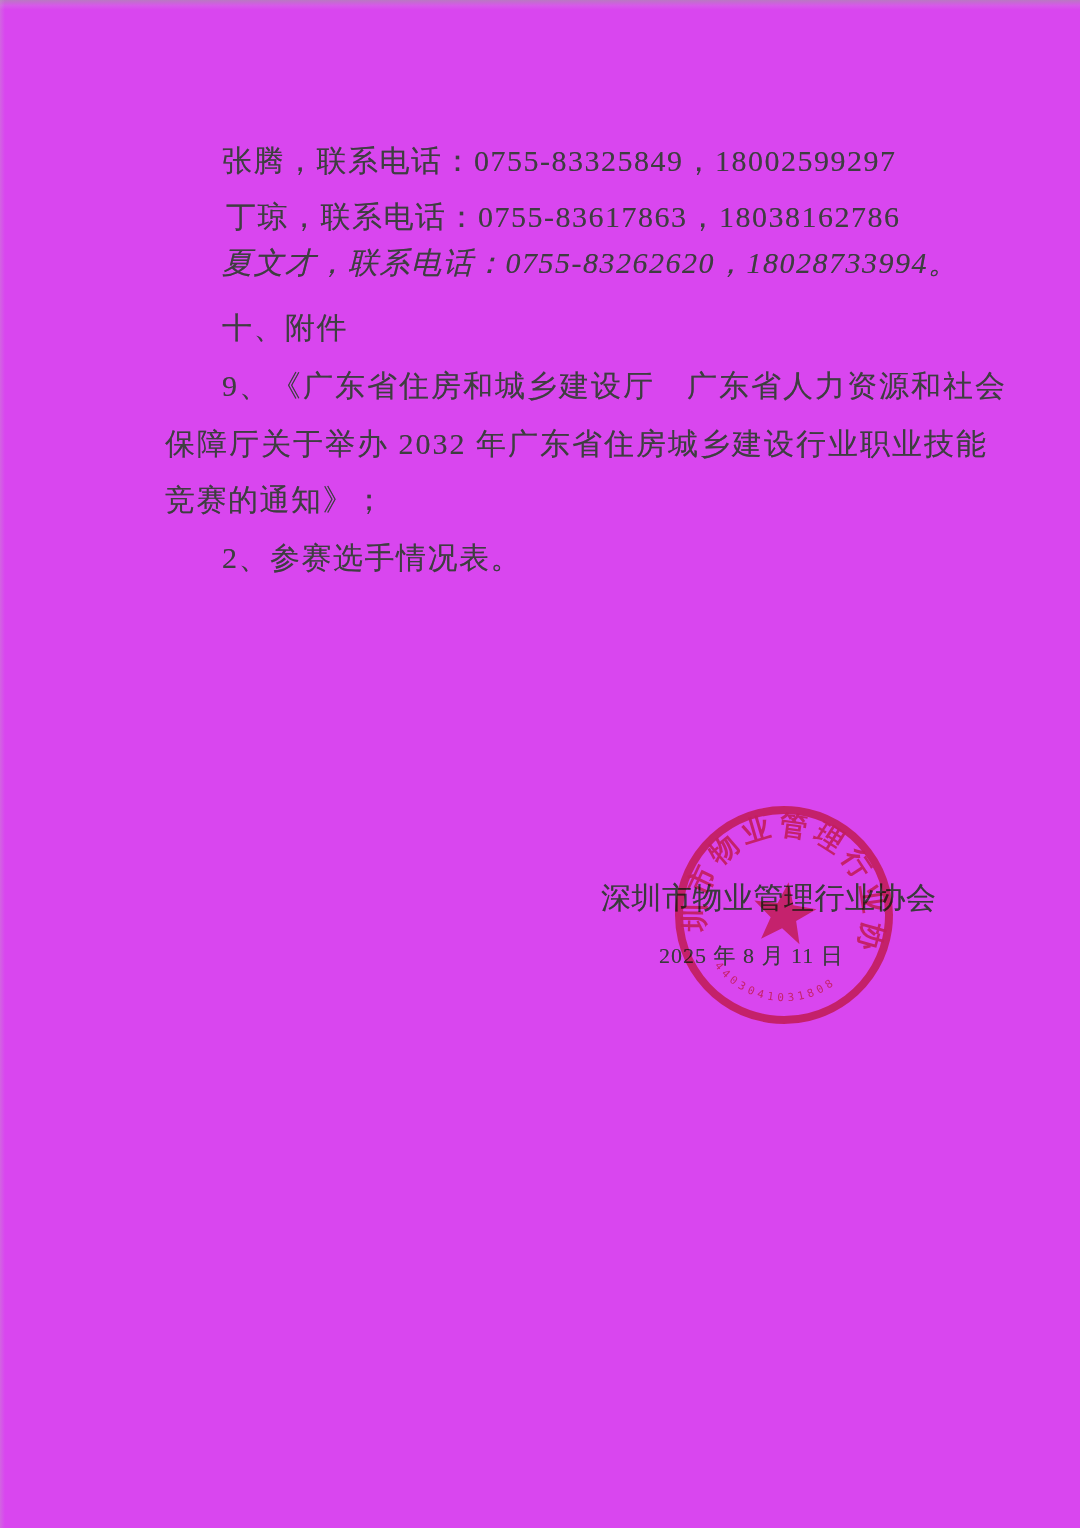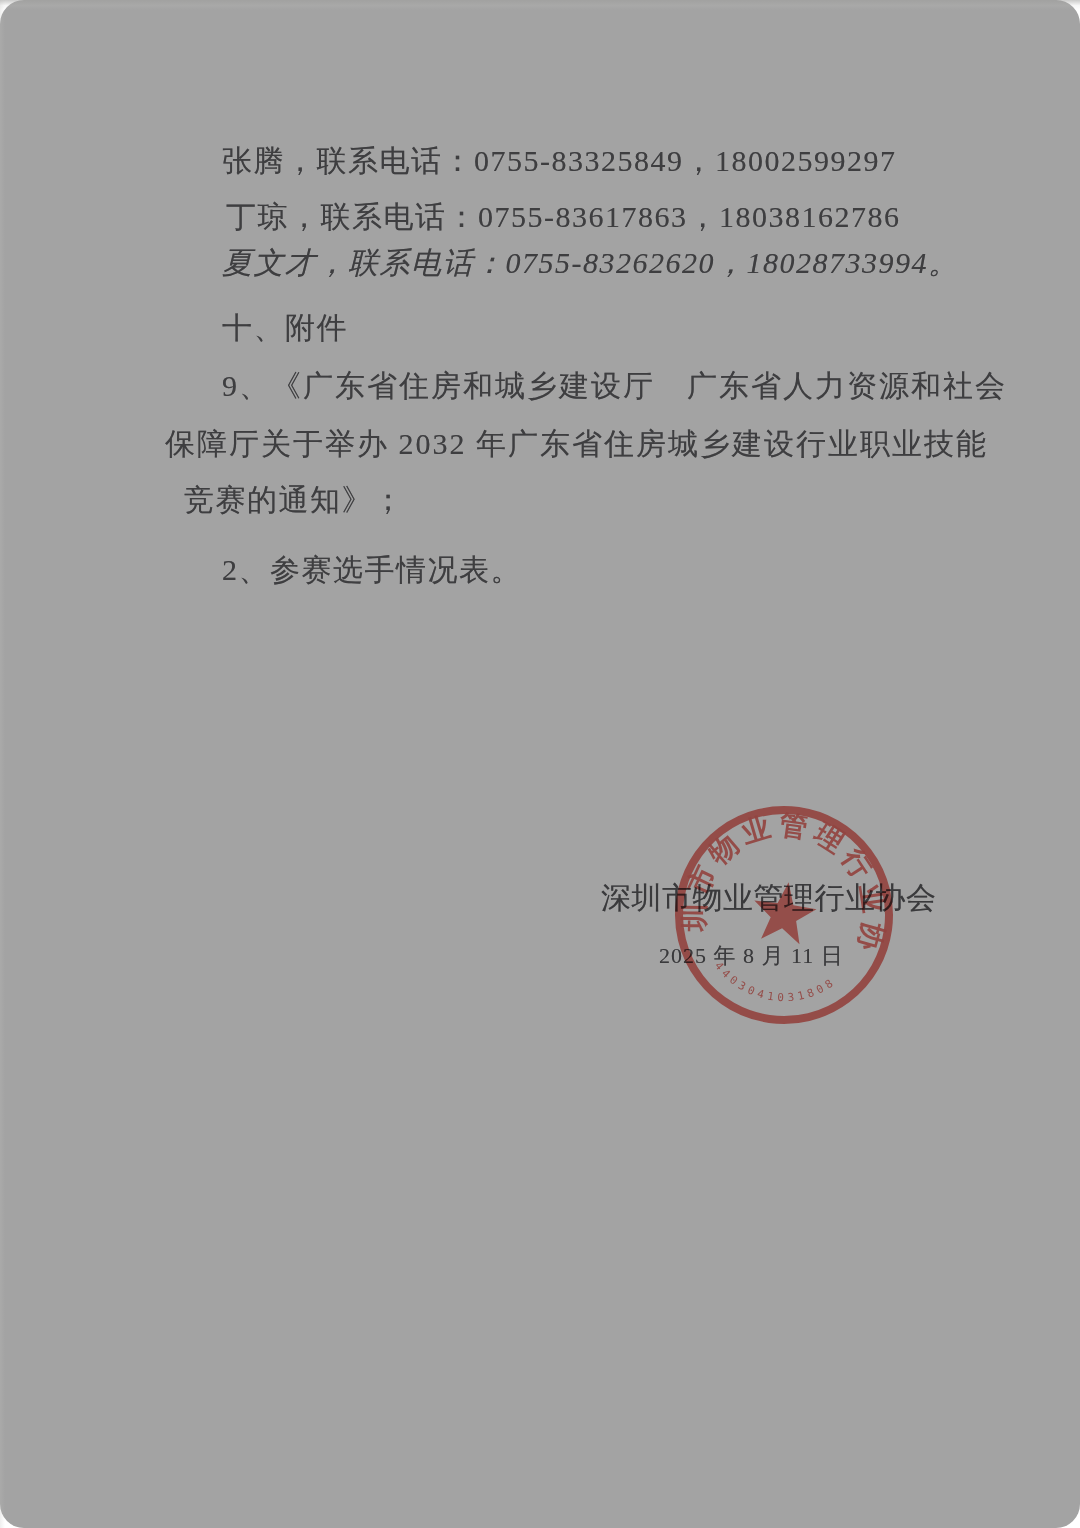--- a/index.html
+++ b/index.html
@@ -4,22 +4,21 @@
 <style>
   * { margin: 0; padding: 0; box-sizing: border-box; }
   html, body { background: #ffffff; }
   body {
     font-family: "Liberation Serif", "DejaVu Serif", serif;
     width: 1080px; height: 1528px;
     position: relative; overflow: hidden;
   }
   .page {
     position: absolute; inset: 0;
-    background: #a3a3a3;
-    border-radius: 24px;
+    background: #d946ef;
   }
   .scan-edge-top {
     position: absolute; top: 0; left: 0; right: 0; height: 10px;
     background: linear-gradient(to bottom, rgba(160,160,158,0.55), rgba(200,200,198,0.15) 55%, rgba(255,255,255,0) 100%);
     pointer-events: none;
   }
   .scan-edge-left {
     position: absolute; top: 0; left: 0; bottom: 0; width: 5px;
     background: linear-gradient(to right, rgba(190,190,188,0.25), rgba(255,255,255,0));
     pointer-events: none;
@@ -73,22 +72,22 @@
 <div class="page">
   <div class="scan-edge-top"></div>
   <div class="scan-edge-left"></div>
 
   <div class="doc-line" style="top:143px; left:222px;">张腾，联系电话：0755-83325849，18002599297</div>
   <div class="doc-line" style="top:199px; left:226px;">丁琼，联系电话：0755-83617863，18038162786</div>
   <div class="doc-line" style="top:245px; left:222px;font-style:italic;">夏文才，联系电话：0755-83262620，18028733994。</div>
   <div class="doc-line" style="top:312px; left:222px;font-family:Liberation Mono, monospace;">十、附件</div>
   <div class="doc-line justified" style="top:368px; left:222px;">9、《广东省住房和城乡建设厅　广东省人力资源和社会</div>
   <div class="doc-line justified" style="top:426px; left:165px;">保障厅关于举办 2032 年广东省住房城乡建设行业职业技能</div>
-  <div class="doc-line" style="top:482px; left:165px;margin-left:19px;">竞赛的通知》；</div>
-  <div class="doc-line" style="top:552px; left:222px;">2、参赛选手情况表。</div>
+  <div class="doc-line" style="top:482px; left:165px;">竞赛的通知》；</div>
+  <div class="doc-line" style="top:540px; left:222px;">2、参赛选手情况表。</div>
 
   <div class="signature-org">深圳市物业管理行业协会</div>
   <div class="signature-date">2025 年 8 月 11 日</div>
 
   <svg class="seal" viewBox="-132 -132 264 264">
     <defs>
       <path id="arcName" d="M -69.3,40 A 80,80 0 1 1 69.3,40" fill="none"></path>
       <path id="arcCode" d="M -78,36.4 A 86,86 0 0 0 78,36.4" fill="none"></path>
     </defs>
     <g transform="rotate(8)" fill="#e2564f" stroke="none">

